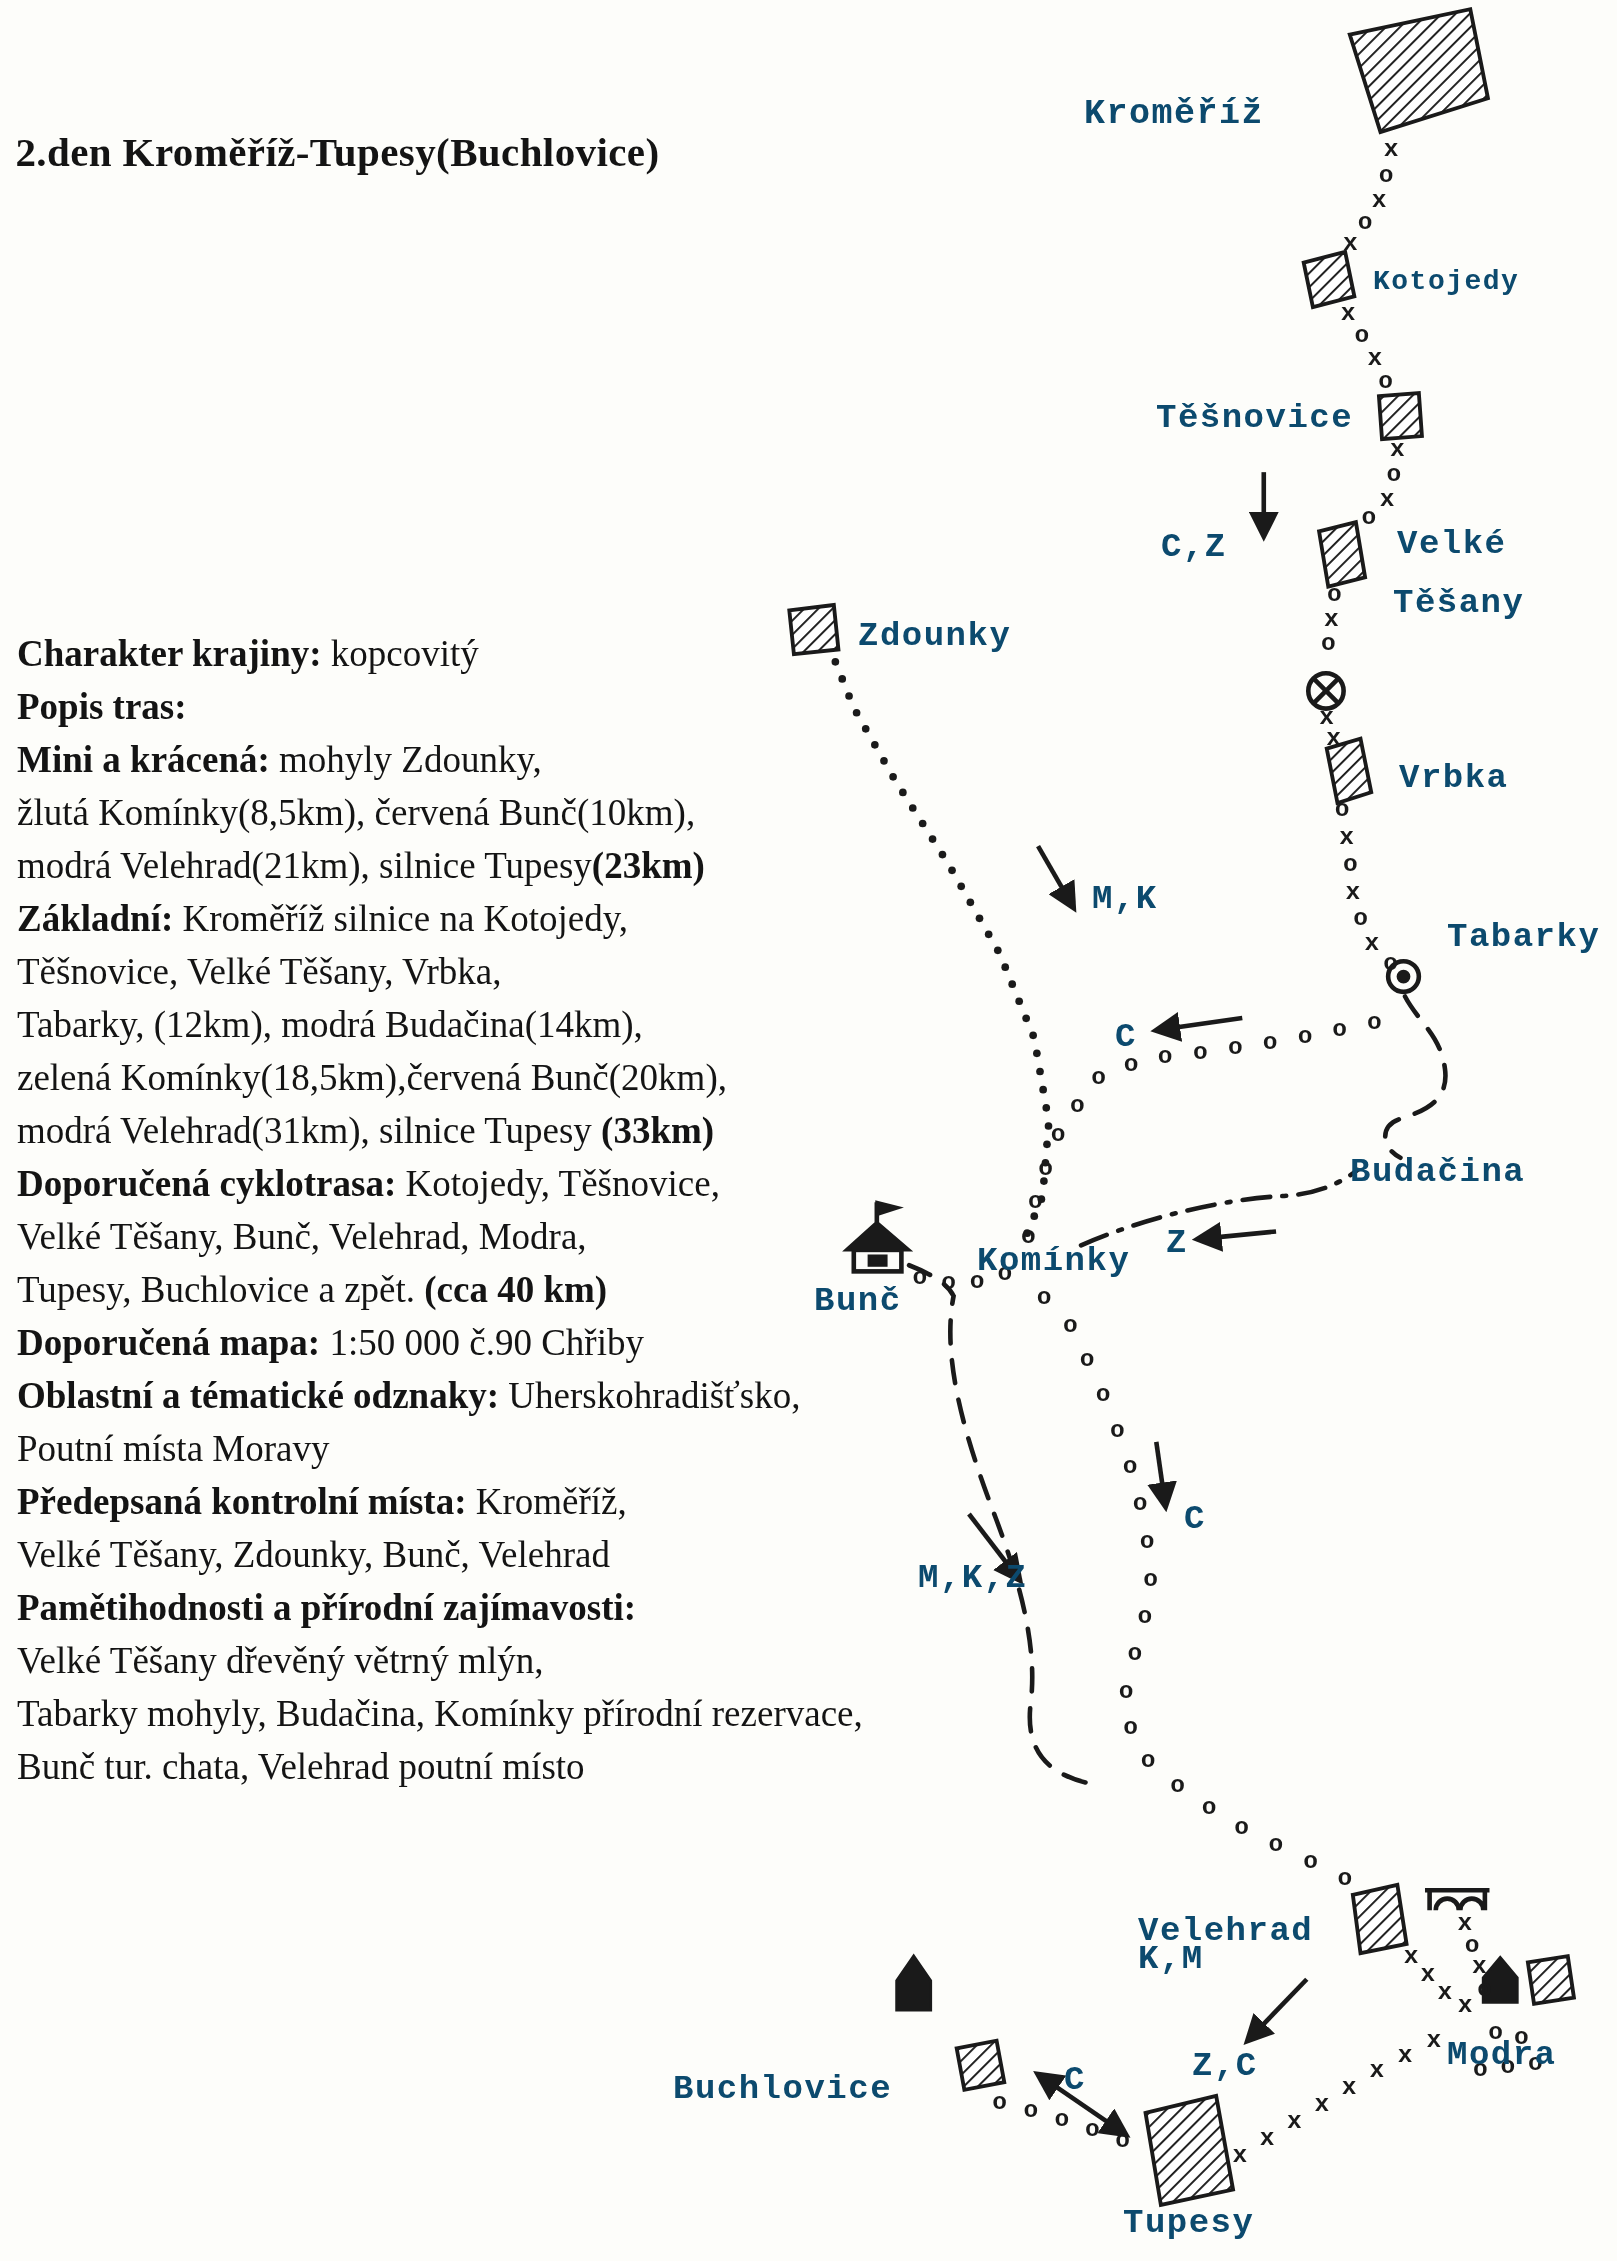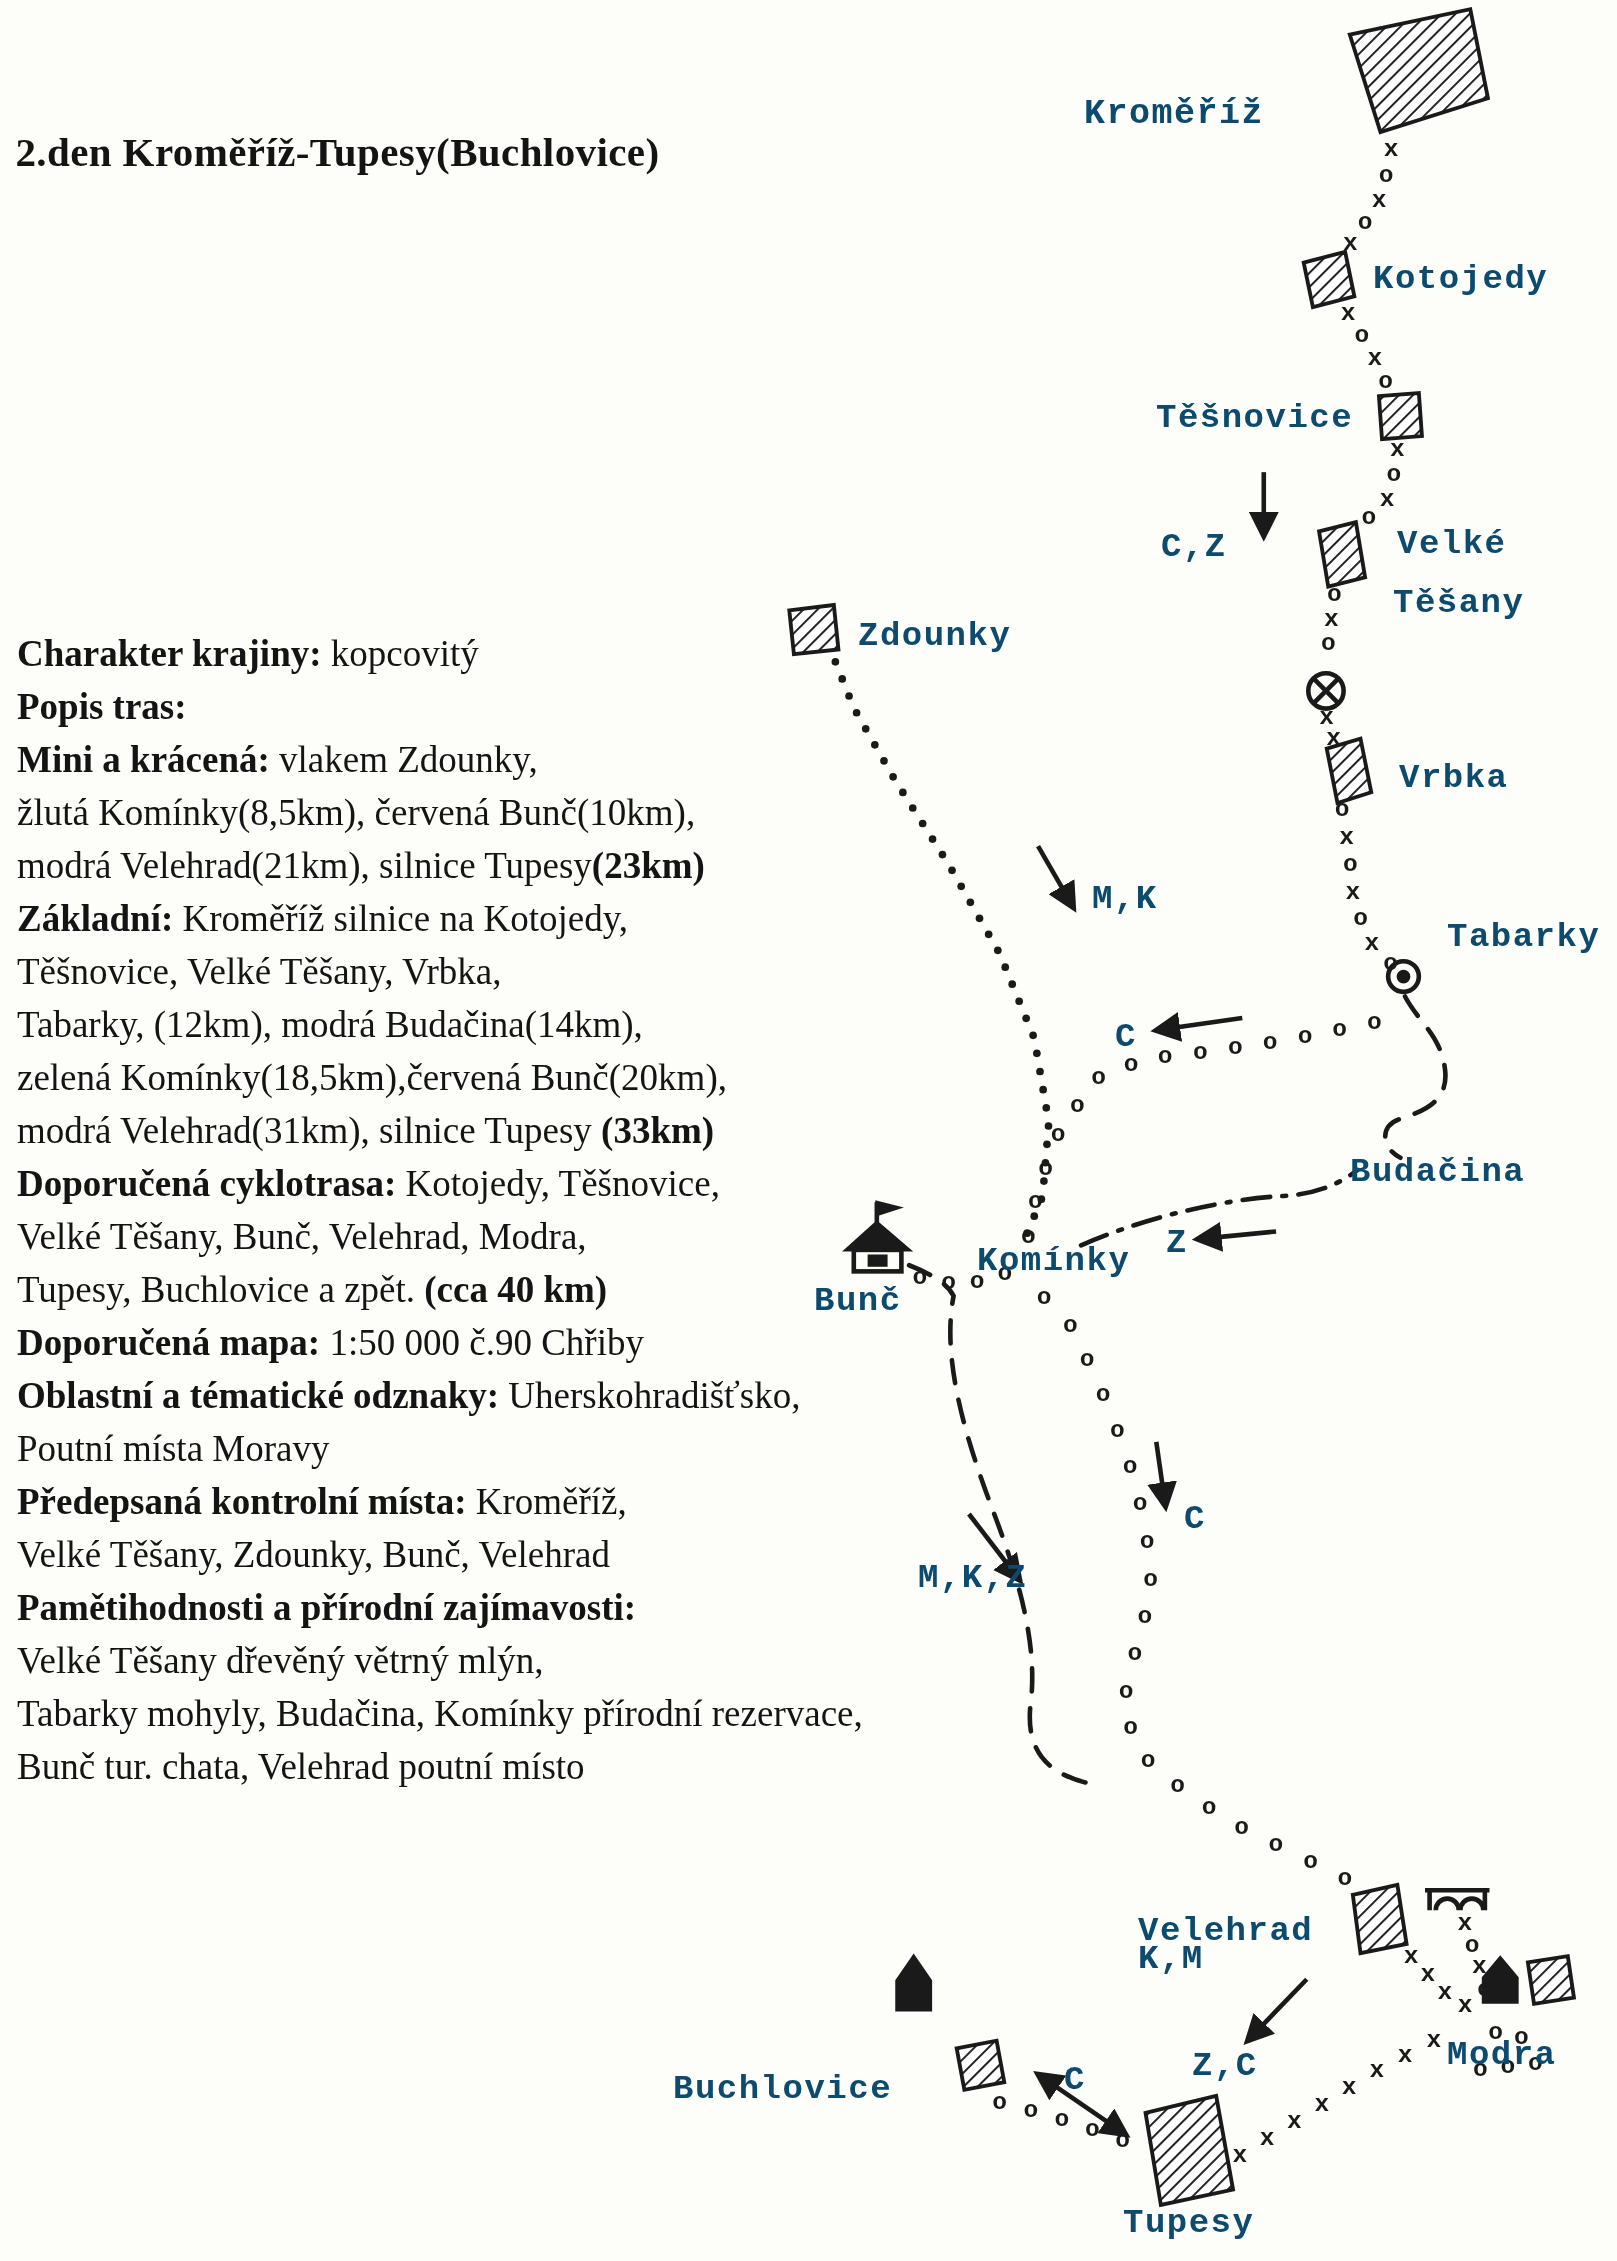--- a/index.html
+++ b/index.html
@@ -26,21 +26,21 @@
 <body>
 
 <div id="page">
 
   <h1 id="title">2.den Kroměříž-Tupesy(Buchlovice)</h1>
 
   <div id="desc">
     <div id="desc-lines">
         <div class="tline"><b>Charakter krajiny:</b><span> kopcovitý</span><b></b></div>
         <div class="tline"><b>Popis tras:</b><span></span><b></b></div>
-        <div class="tline"><b>Mini a krácená:</b><span> vlakem Zdounky,</span><b></b></div>
+        <div class="tline"><b>Mini a krácená:</b><span> mohyly Zdounky,</span><b></b></div>
         <div class="tline"><b></b><span>žlutá Komínky(8,5km), červená Bunč(10km),</span><b></b></div>
         <div class="tline"><b></b><span>modrá Velehrad(21km), silnice Tupesy</span><b>(23km)</b></div>
         <div class="tline"><b>Základní:</b><span> Kroměříž silnice na Kotojedy,</span><b></b></div>
         <div class="tline"><b></b><span>Těšnovice, Velké Těšany, Vrbka,</span><b></b></div>
         <div class="tline"><b></b><span>Tabarky, (12km), modrá Budačina(14km),</span><b></b></div>
         <div class="tline"><b></b><span>zelená Komínky(18,5km),červená Bunč(20km),</span><b></b></div>
         <div class="tline"><b></b><span>modrá Velehrad(31km), silnice Tupesy </span><b>(33km)</b></div>
         <div class="tline"><b>Doporučená cyklotrasa:</b><span> Kotojedy, Těšnovice,</span><b></b></div>
         <div class="tline"><b></b><span>Velké Těšany, Bunč, Velehrad, Modra,</span><b></b></div>
         <div class="tline"><b></b><span>Tupesy, Buchlovice a zpět. </span><b>(cca 40 km)</b></div>
@@ -262,21 +262,21 @@
         <text x="1422.8991039711377" y="2773.3806679273453" class="mark" font-size="32">o</text>
         <text x="1462.185406279245" y="2788.2079978806173" class="mark" font-size="32">o</text>
         <text x="1928" y="2695" class="mark" font-size="32">o</text>
         <text x="1963.8400064641235" y="2691.6097291182587" class="mark" font-size="32">o</text>
         <text x="1999.6800129282472" y="2688.2194582365173" class="mark" font-size="32">o</text>
       </g>
   </svg>
 
   <div id="map-labels">
       <div class="map-label" style="left: 1084px; top: 94px; font-size: 35px;">Kroměříž</div>
-      <div class="map-label" style="left: 1373px; top: 260px; font-size: 34px;">Kotojedy</div>
+      <div class="map-label" style="left: 1373px; top: 266px; font-size: 28px;">Kotojedy</div>
       <div class="map-label" style="left: 1156px; top: 399px; font-size: 34px;">Těšnovice</div>
       <div class="map-label" style="left: 1161px; top: 528px; font-size: 34px;">C,Z</div>
       <div class="map-label" style="left: 1397px; top: 525px; font-size: 34px;">Velké</div>
       <div class="map-label" style="left: 1393px; top: 584px; font-size: 34px;">Těšany</div>
       <div class="map-label" style="left: 858px; top: 617px; font-size: 34px;">Zdounky</div>
       <div class="map-label" style="left: 1399px; top: 759px; font-size: 34px;">Vrbka</div>
       <div class="map-label" style="left: 1092px; top: 880px; font-size: 34px;">M,K</div>
       <div class="map-label" style="left: 1404px; top: 918px; font-size: 34px; margin-left: 43px;">Tabarky</div>
       <div class="map-label" style="left: 1115px; top: 1018px; font-size: 34px;">C</div>
       <div class="map-label" style="left: 1350px; top: 1153px; font-size: 34px;">Budačina</div>

